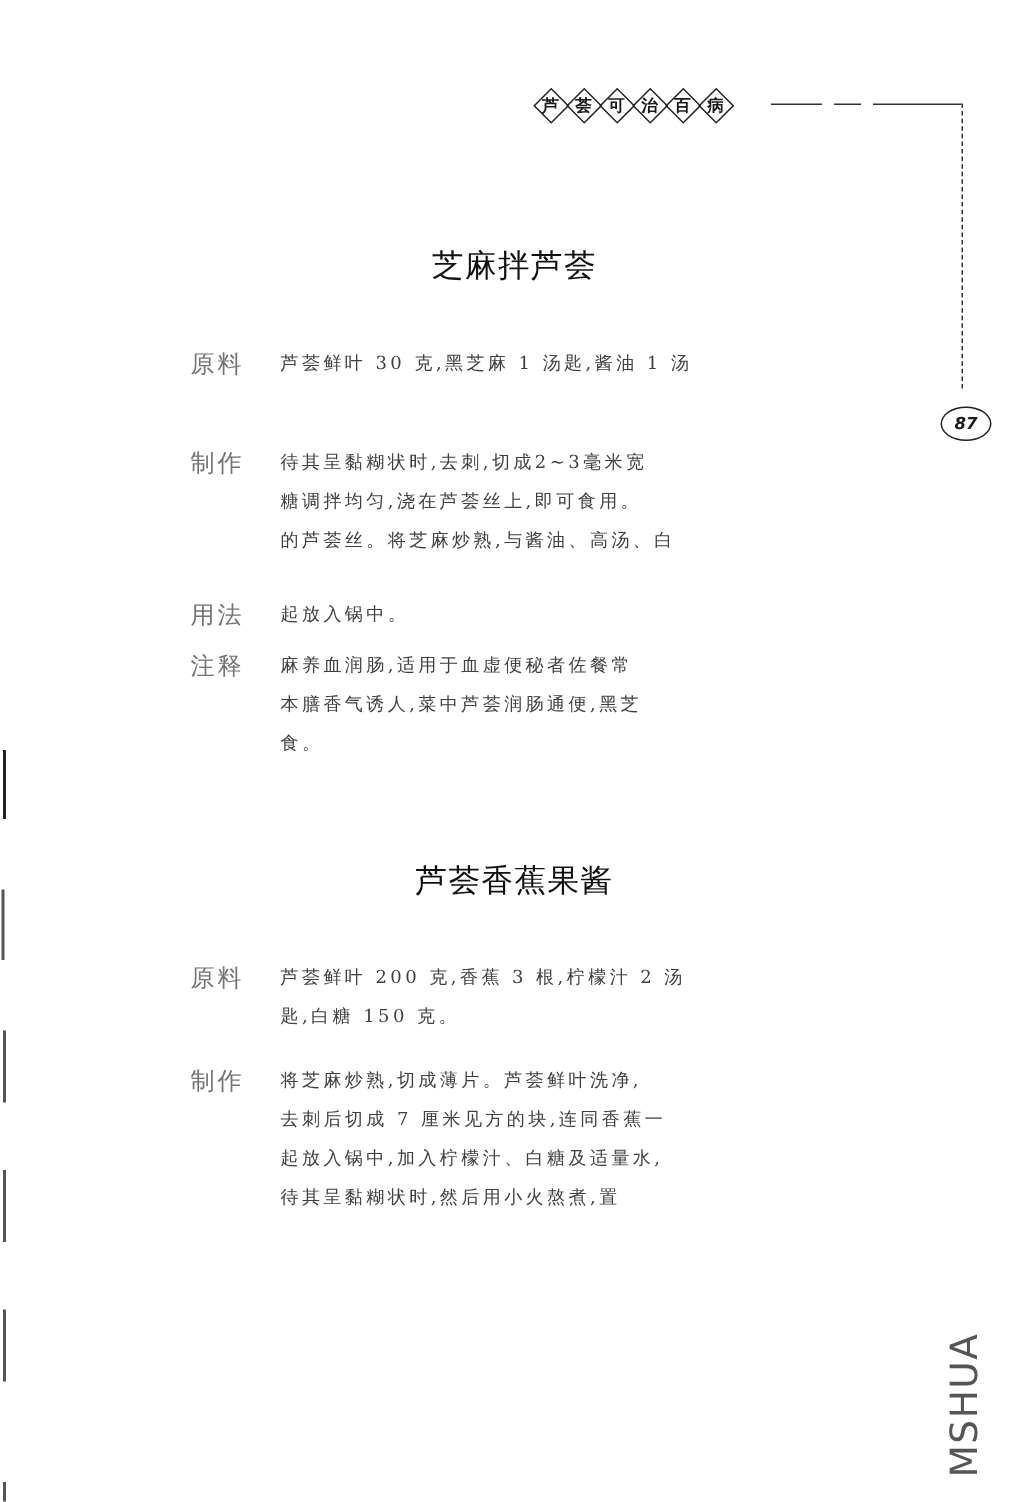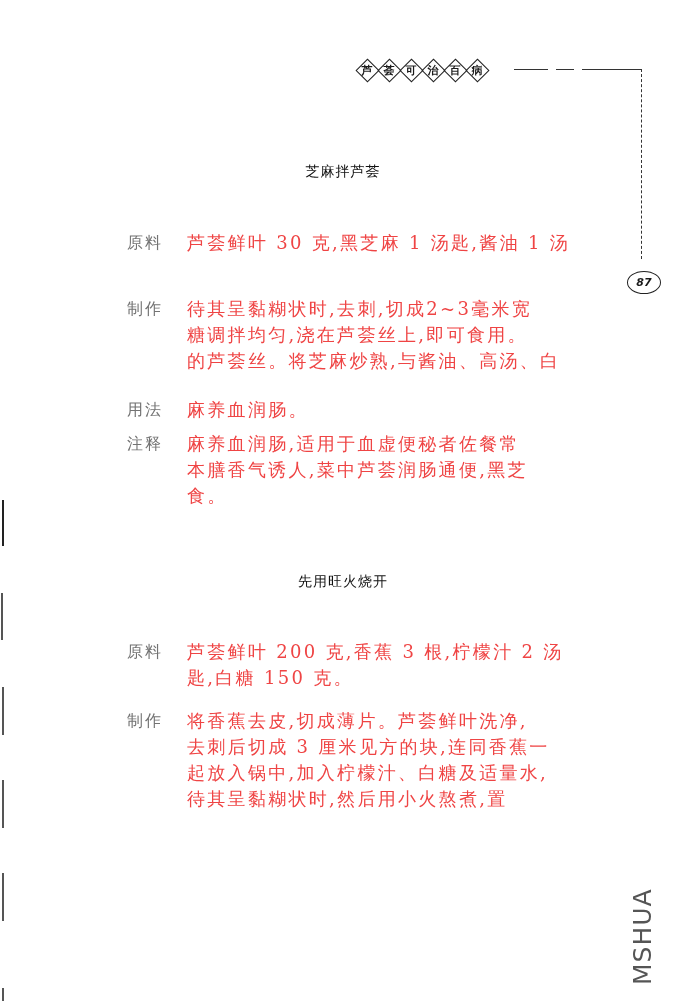--- a/index.html
+++ b/index.html
@@ -30,29 +30,29 @@
     .page-number {
       position: absolute; left: 627px; top: 271px; width: 32px; height: 21px;
       border: 1.5px solid #222; border-radius: 50%;
       display: flex; align-items: center; justify-content: center;
       font-size: 11px; font-weight: bold; font-style: italic; font-family: "DejaVu Sans", sans-serif; text-align: center;
     }
 
     
     .recipe-title {
       position: absolute; left: 0; width: 686px; text-align: center;
-      font-family: "DejaVu Sans", sans-serif; font-size: 14px; letter-spacing: 1px; color: #111;
+      font-family: "DejaVu Sans", sans-serif; font-size: 21px; letter-spacing: 1px; color: #111;
     }
     .entry { position: absolute; left: 127px; width: 460px; }
     .entry-label {
       position: absolute; left: 0; top: 0; font-size: 16px; letter-spacing: 2px; color: #737373;
     }
     .entry-body {
       position: absolute; left: 60px; top: 0; width: 400px;
-      font-size: 18px; line-height: 33px; letter-spacing: 2.3px; color: #ef4444;
+      font-size: 12px; line-height: 33px; letter-spacing: 2.3px; color: #404040;
       text-align: justify; text-align-last: left;
     }
     .entry-body .ln { display: block; white-space: nowrap; height: 33px; margin-top: -7px; }
 
     
     .edge-mark { position: absolute; left: 2px; width: 0; border-left: 2px solid #555; }
 
     .watermark {
       position: absolute; left: 628px; top: 910px; width: 90px; height: 30px;
       transform: rotate(-90deg); transform-origin: 0 0;
@@ -105,48 +105,48 @@
     <div class="entry-body">
       <span class="ln">待其呈黏糊状时,去刺,切成2~3毫米宽</span>
       <span class="ln">糖调拌均匀,浇在芦荟丝上,即可食用。</span>
       <span class="ln">的芦荟丝。将芝麻炒熟,与酱油、高汤、白</span>
     </div>
   </div>
 
   <div class="entry" style="top:400px">
     <div class="entry-label">用法</div>
     <div class="entry-body">
-      <span class="ln">麻养血润肠。</span>
+      <span class="ln">起放入锅中。</span>
     </div>
   </div>
 
   <div class="entry" style="top:434px">
     <div class="entry-label">注释</div>
     <div class="entry-body">
       <span class="ln">麻养血润肠,适用于血虚便秘者佐餐常</span>
       <span class="ln">本膳香气诱人,菜中芦荟润肠通便,黑芝</span>
       <span class="ln">食。</span>
     </div>
   </div>
 
-  <div class="recipe-title" style="top:573px">先用旺火烧开</div>
+  <div class="recipe-title" style="top:573px">芦荟香蕉果酱</div>
 
   <div class="entry" style="top:642px">
     <div class="entry-label">原料</div>
     <div class="entry-body">
       <span class="ln">芦荟鲜叶 200 克,香蕉 3 根,柠檬汁 2 汤</span>
       <span class="ln">匙,白糖 150 克。</span>
     </div>
   </div>
 
   <div class="entry" style="top:711px">
     <div class="entry-label">制作</div>
     <div class="entry-body">
-      <span class="ln">将香蕉去皮,切成薄片。芦荟鲜叶洗净,</span>
-      <span class="ln">去刺后切成 3 厘米见方的块,连同香蕉一</span>
+      <span class="ln">将芝麻炒熟,切成薄片。芦荟鲜叶洗净,</span>
+      <span class="ln">去刺后切成 7 厘米见方的块,连同香蕉一</span>
       <span class="ln">起放入锅中,加入柠檬汁、白糖及适量水,</span>
       <span class="ln">待其呈黏糊状时,然后用小火熬煮,置</span>
     </div>
   </div>
 
   <div class="edge-mark" style="top:500px;height:46px;border-left-color:#222"></div>
   <div class="edge-mark" style="top:593px;height:47px;left:1px"></div>
   <div class="edge-mark" style="top:687px;height:48px"></div>
   <div class="edge-mark" style="top:780px;height:48px"></div>
   <div class="edge-mark" style="top:873px;height:48px"></div>

